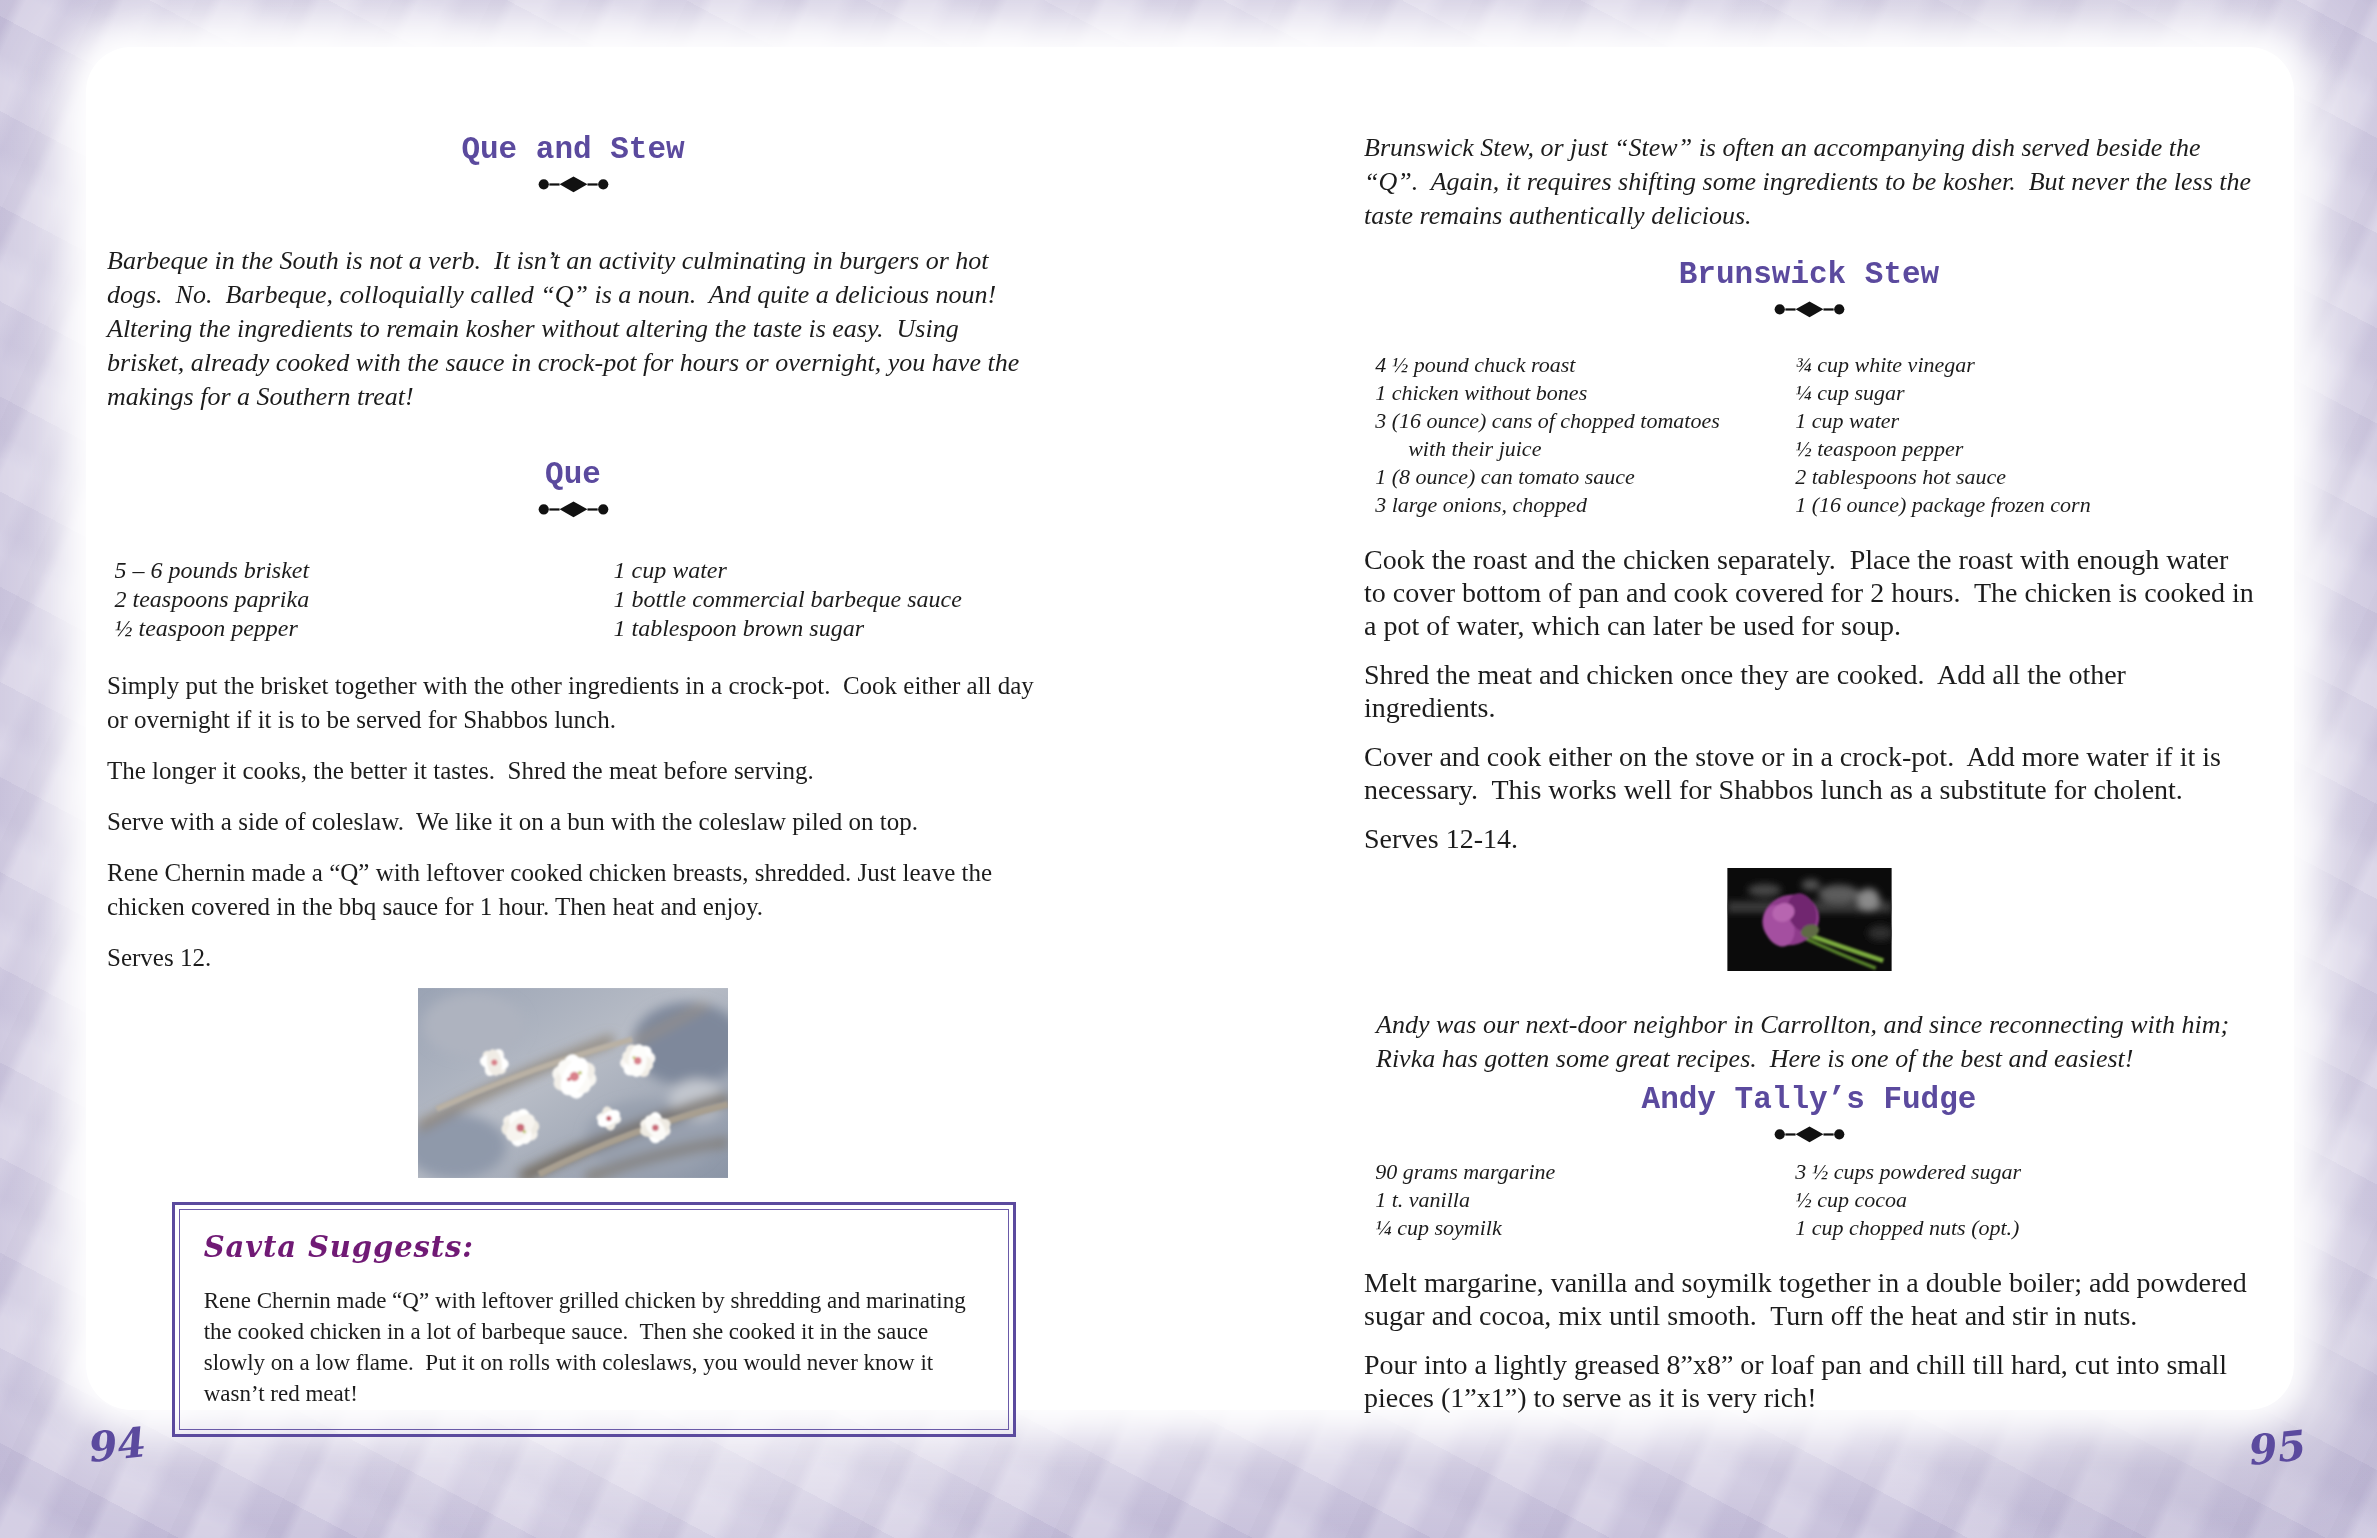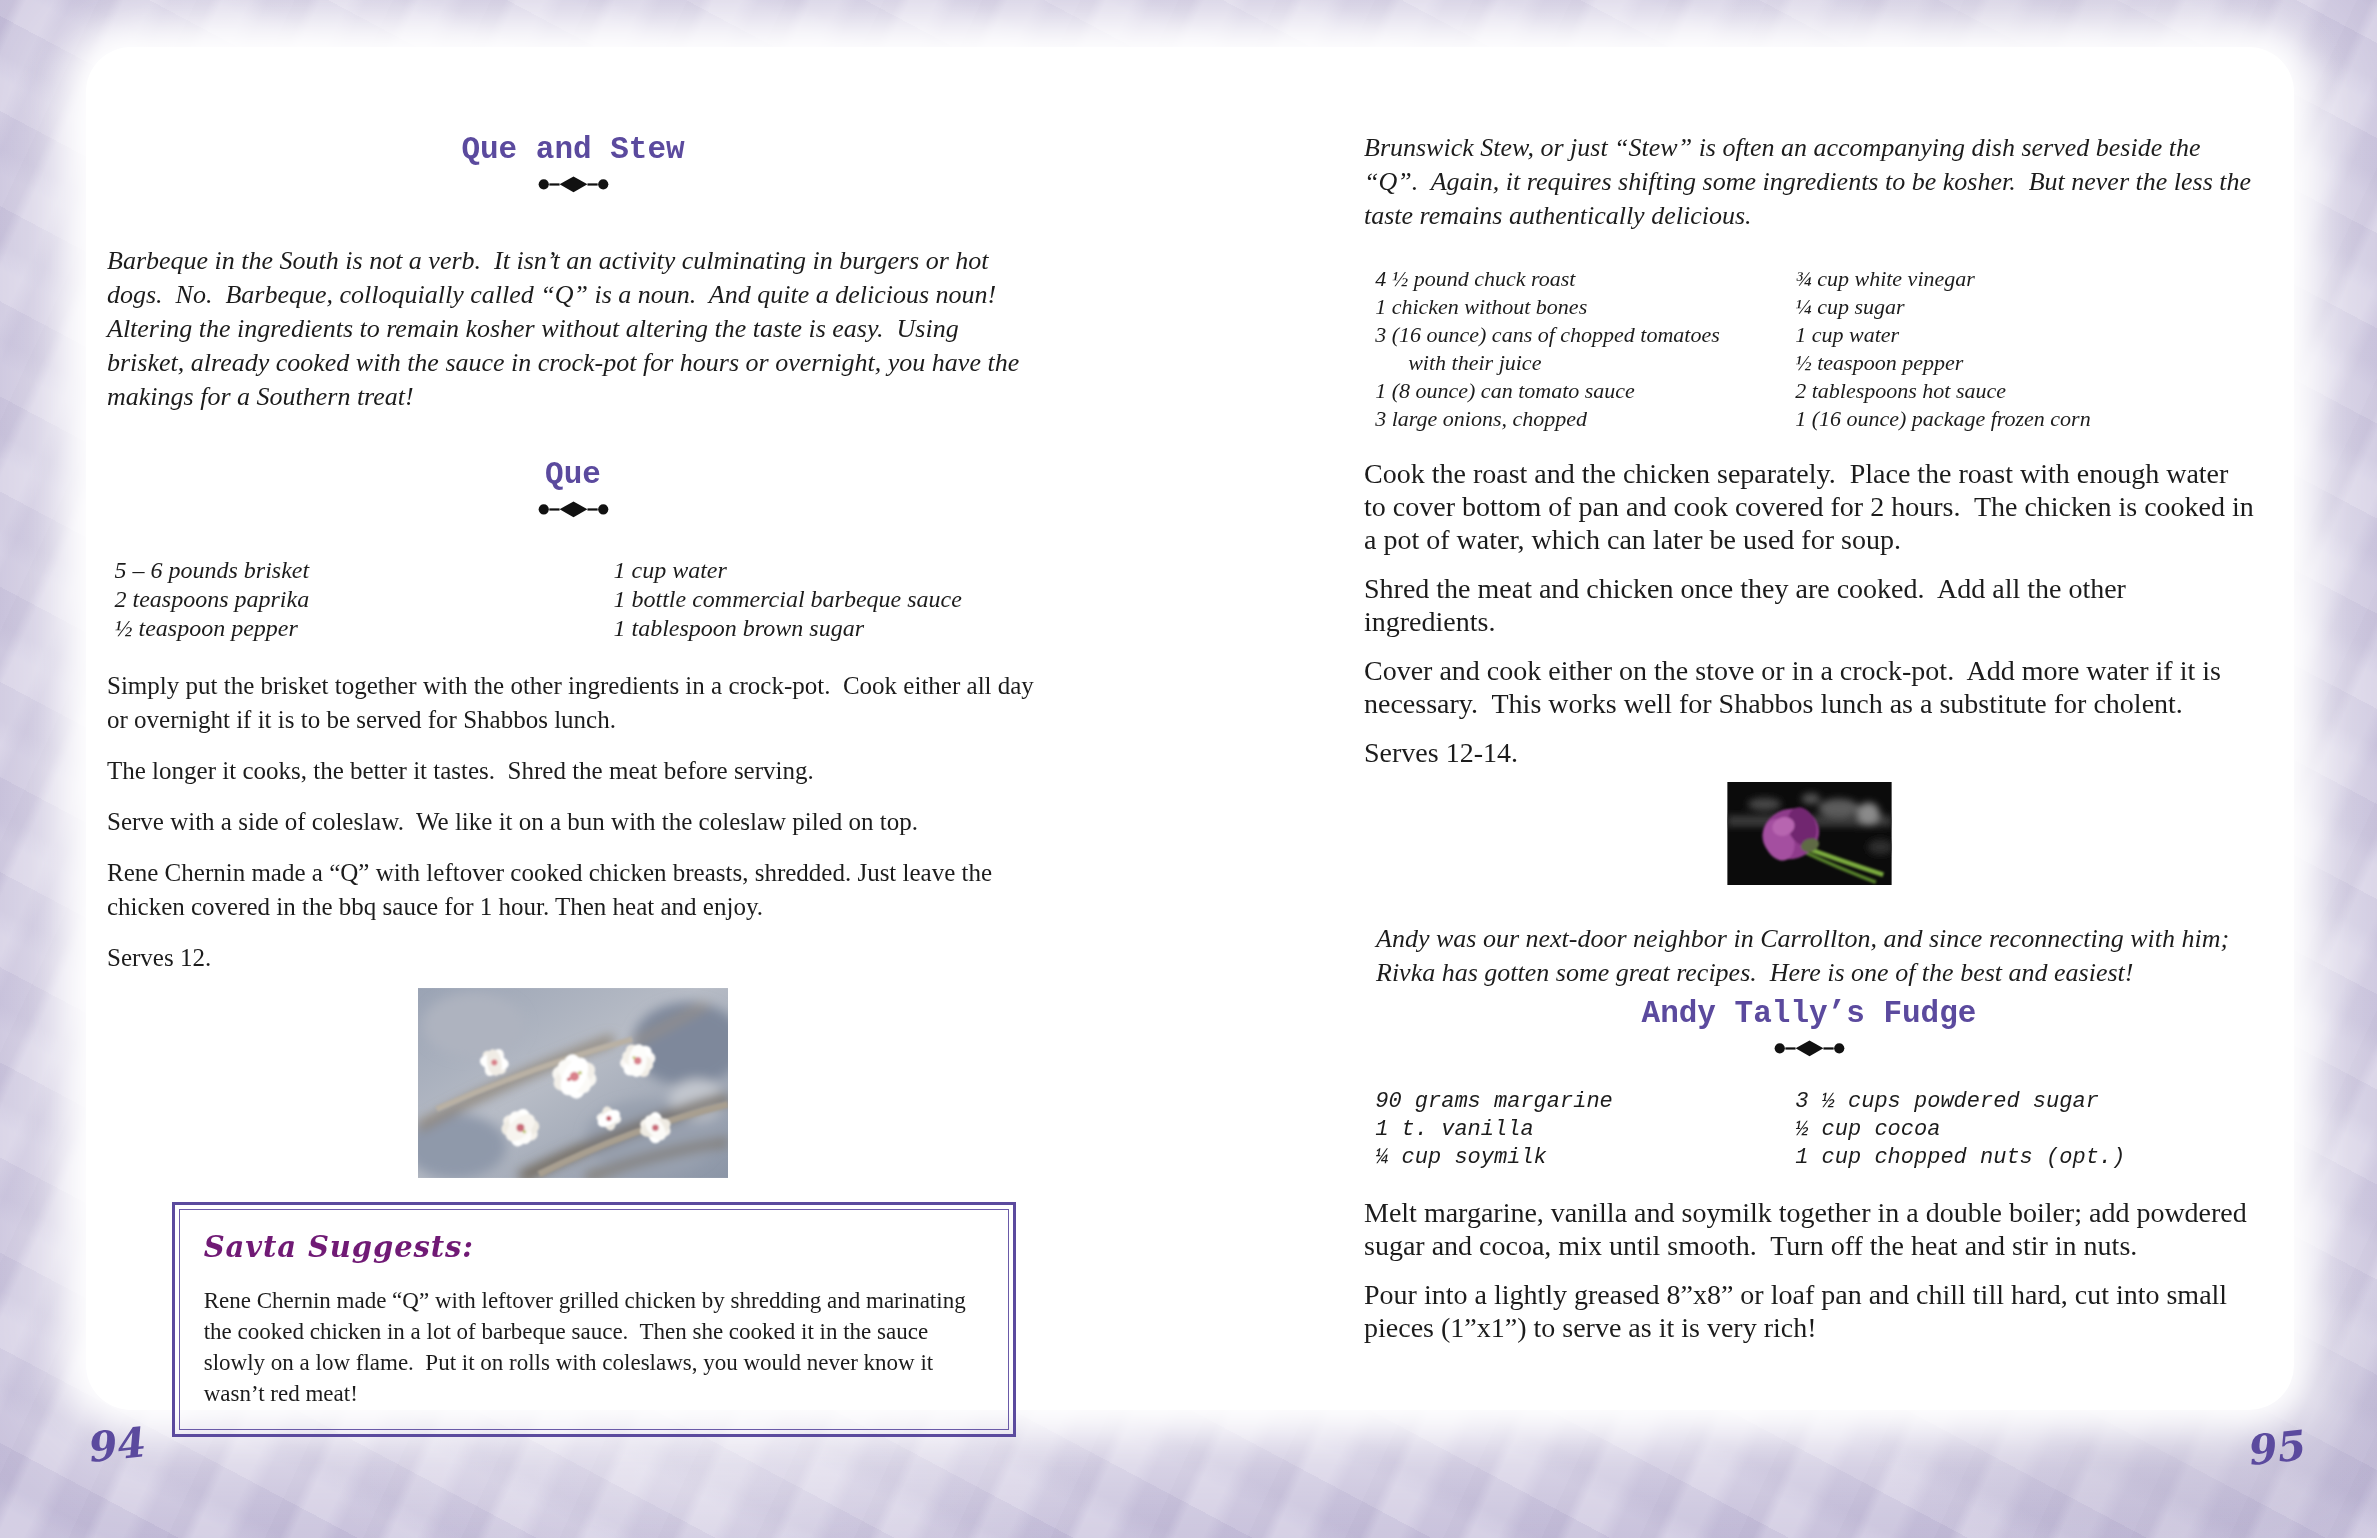--- a/index.html
+++ b/index.html
@@ -205,20 +205,30 @@
     <div class="savta-inner">
       <p class="savta-title">Savta Suggests:</p>
       <p class="savta-text">Rene Chernin made “Q” with leftover grilled chicken by shredding and marinating the cooked chicken in a lot of barbeque sauce.  Then she cooked it in the sauce slowly on a low flame.  Put it on rolls with coleslaws, you would never know it wasn’t red meat!</p>
     </div>
   </div>
 </div>
 
 <div class="col col-right">
   <p class="intro">Brunswick Stew, or just “Stew” is often an accompanying dish served beside the “Q”.  Again, it requires shifting some ingredients to be kosher.  But never the less the taste remains authentically delicious.</p>
 
+  <div style="margin-top:24px;">
+    <h2 class="recipe-title">Brunswick Stew</h2>
+    <svg class="ornament" width="73" height="18.6" viewBox="0 0 78 20" fill="#111">
+      <circle cx="7" cy="10" r="5.5"></circle>
+        <rect x="13" y="9" width="11" height="2.4"></rect>
+      <polygon points="24,10 39,1.5 54,10 39,18.5"></polygon>
+      <rect x="54" y="9" width="11" height="2.4"></rect>
+        <circle cx="71" cy="10" r="5.5"></circle>
+    </svg>
+  </div>
 
   <div class="ing-grid two" style="margin-top:32px;">
     <div class="cell">4 ½ pound chuck roast</div>
     <div class="cell">¾ cup white vinegar</div>
     <div class="cell">1 chicken without bones</div>
     <div class="cell">¼ cup sugar</div>
     <div class="cell">3 (16 ounce) cans of chopped tomatoes</div>
     <div class="cell">1 cup water</div>
     <div class="cell">      with their juice</div>
     <div class="cell">½ teaspoon pepper</div>
@@ -271,21 +281,21 @@
   <div class="gap-sm"></div>
   <h2 class="recipe-title">Andy Tally’s Fudge</h2>
   <svg class="ornament" width="73" height="18.6" viewBox="0 0 78 20" fill="#111">
     <circle cx="7" cy="10" r="5.5"></circle>
       <rect x="13" y="9" width="11" height="2.4"></rect>
     <polygon points="24,10 39,1.5 54,10 39,18.5"></polygon>
     <rect x="54" y="9" width="11" height="2.4"></rect>
       <circle cx="71" cy="10" r="5.5"></circle>
   </svg>
 
-  <div class="ing-grid two" style="margin-top:30px;font-family:Liberation Mono, monospace;">
+  <div class="ing-grid two" style="margin-top:14px;">
     <div class="cell">90 grams margarine</div>
     <div class="cell">3 ½ cups powdered sugar</div>
     <div class="cell">1 t. vanilla</div>
     <div class="cell">½ cup cocoa</div>
     <div class="cell">¼ cup soymilk</div>
     <div class="cell">1 cup chopped nuts (opt.)</div>
   </div>
 
   <div class="steps">
     <p>Melt margarine, vanilla and soymilk together in a double boiler; add powdered sugar and cocoa, mix until smooth.  Turn off the heat and stir in nuts.</p>

